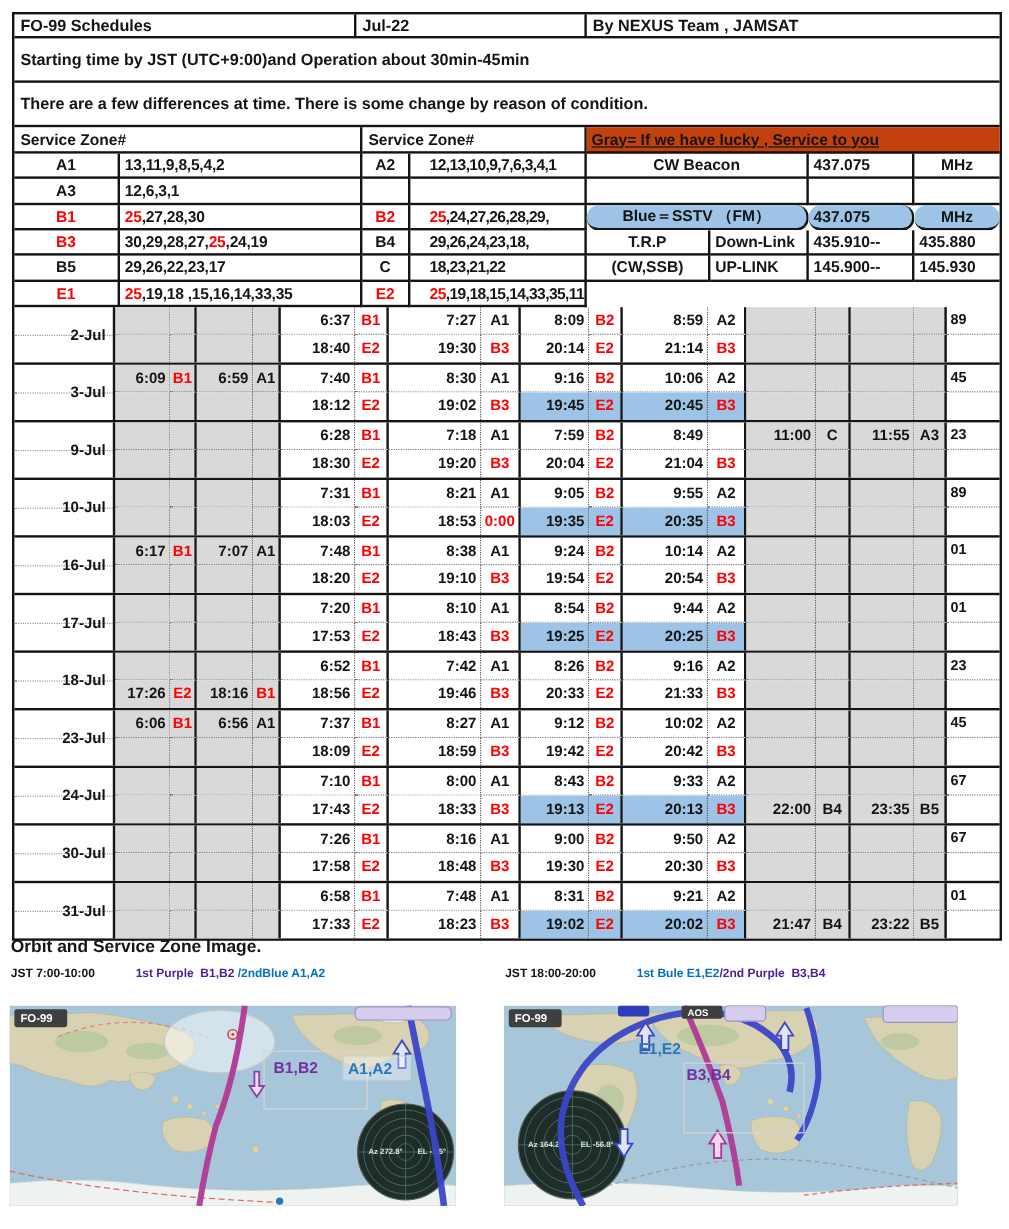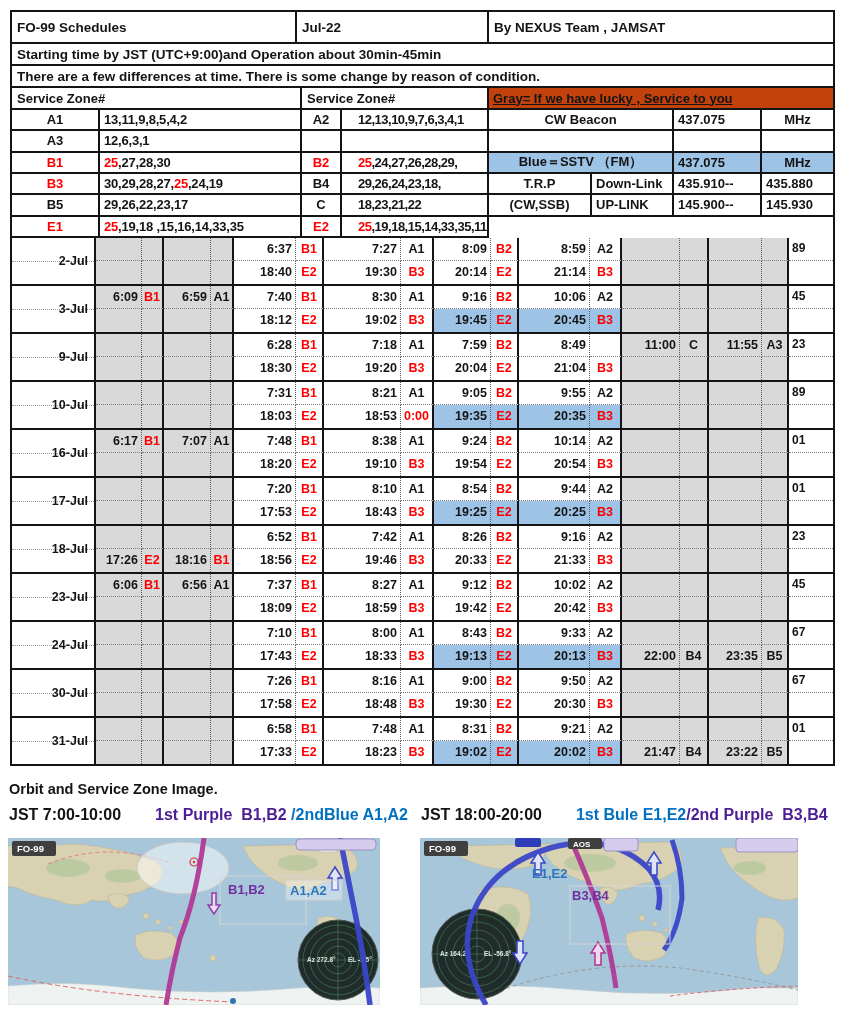--- a/index.html
+++ b/index.html
@@ -2,66 +2,66 @@
 <html><head>
 <meta charset="utf-8">
 <style>
   * { margin:0; padding:0; box-sizing:border-box; }
   body { font-family:"Liberation Sans", sans-serif; font-weight:700; color:#141414; background:#fff; }
   .sheet { position:relative; width:841px; height:1024px; background:#fff; overflow:hidden; }
 
   
   .frame { position:absolute; left:10px; top:10px; width:825px; border:2px solid #141414; background:#fff; }
 
-  .hrow1 { display:flex; height:32px; border-bottom:2px solid #141414; }
+  .hrow1 { display:flex; height:20px; border-bottom:2px solid #141414; }
   .hrow1 > div { display:flex; align-items:center; padding-left:5px; font-size:13.5px; }
   .h1c1 { width:285px; border-right:2px solid #141414; }
   .h1c2 { width:192px; border-right:2px solid #141414; }
   .h1c3 { flex:1; }
-  .hrow2, .hrow3 { height:22px; border-bottom:2px solid #141414; display:flex; align-items:center; padding-left:5px; font-size:13.5px; }
+  .hrow2, .hrow3 { height:37px; border-bottom:2px solid #141414; display:flex; align-items:center; padding-left:5px; font-size:13.5px; }
 
   
   .zone-section { display:flex; }
   .zone-grid { display:grid; width:477px; grid-template-columns:88px 202px 40px 147px; grid-template-rows:22px repeat(6, 21.33px); }
   .zone-grid > div { border-right:2px solid #141414; border-bottom:2px solid #141414; display:flex; align-items:center; font-size:13px; overflow:hidden; }
   .zh1 { grid-column:1/3; padding-left:5px; }
   .zh2 { grid-column:3/5; padding-left:5px; }
   .zlab { justify-content:center; }
   .znums { padding-left:4px; letter-spacing:-0.2px; }
   .znums-m { font-size:12px; letter-spacing:-0.5px;padding-left:16px; }
 
   .info-grid { display:grid; width:344px; grid-template-columns:103px 82px 88px 71px; grid-template-rows:22px 21.3px 21.3px 21.3px 21.4px 21.3px 21.4px; }
   .ic { border-right:2px solid #141414; border-bottom:2px solid #141414; display:flex; align-items:center; padding-left:4px; font-size:13px; overflow:hidden; }
   .ic.cc { justify-content:center; padding-left:0; }
   .ic.last { border-right:none; }
   .ic.sp2 { grid-column:span 2; }
   .ic.sp4 { grid-column:span 4; border-right:none; }
   .bg-y { background:#ffff00; }
   .bg-g { background:#c2410c;text-decoration:underline; }
-  .bg-b { background:#9dc3e6; }
+  .bg-b { background:#9dc3e6;border-radius:10px; }
 
   
   .sgroup { display:grid; grid-template-columns:84px 46px 22px 47px 23px 62px 28px 77px 33px 57px 28px 71px 32px 58px 29px 53px 27px 1fr;
             grid-template-rows:23px 23px; border-bottom:2px solid #141414; }
   .sgroup.lastg { border-bottom:none; }
   .sc { font-size:12.5px; line-height:22px; overflow:hidden; white-space:nowrap; }
   .st { text-align:right; padding-right:3px; border-right:1px dotted #5a5a5a; }
   .sz { text-align:center; border-right:2px solid #141414; }
   .am { border-bottom:1px dotted #7d7d7d; }
   .gray { background:#d9d9d9; }
   .hl { background:#9dc3e6; }
   .snum { font-size:12px; padding:0 0 0 3px; line-height:20px; }
   .sdate { grid-column:1; grid-row:1/span 2; border-right:2px solid #141414; display:flex; align-items:center; justify-content:flex-end; padding-right:6px; font-size:12.5px; position:relative; }
   .sdate::after { content:""; position:absolute; left:0; right:0; top:50%; border-top:1px dotted #9a9a9a; }
   .sdate span { position:relative; z-index:1; }
   .red { color:#ff0000; }
 
   
   .orbit-title { position:absolute; left:9px; top:781px; font-size:14.5px; }
-  .legend { position:absolute; top:806px; font-size:16px; display:flex; white-space:pre; }
+  .legend { position:absolute; top:806px; font-size:10px; display:flex; white-space:pre; }
   .legend-left { left:9px; }
   .legend-right { left:421px; }
   .seg-k { color:#141414; margin-right:34px; }
   .seg-p { color:#4c1d95; }
   .seg-b { color:#0070c0; }
   .map { position:absolute; top:838px; }
   .map-left { left:8px; }
   .map-right { left:420px; }
 </style>
 </head>

